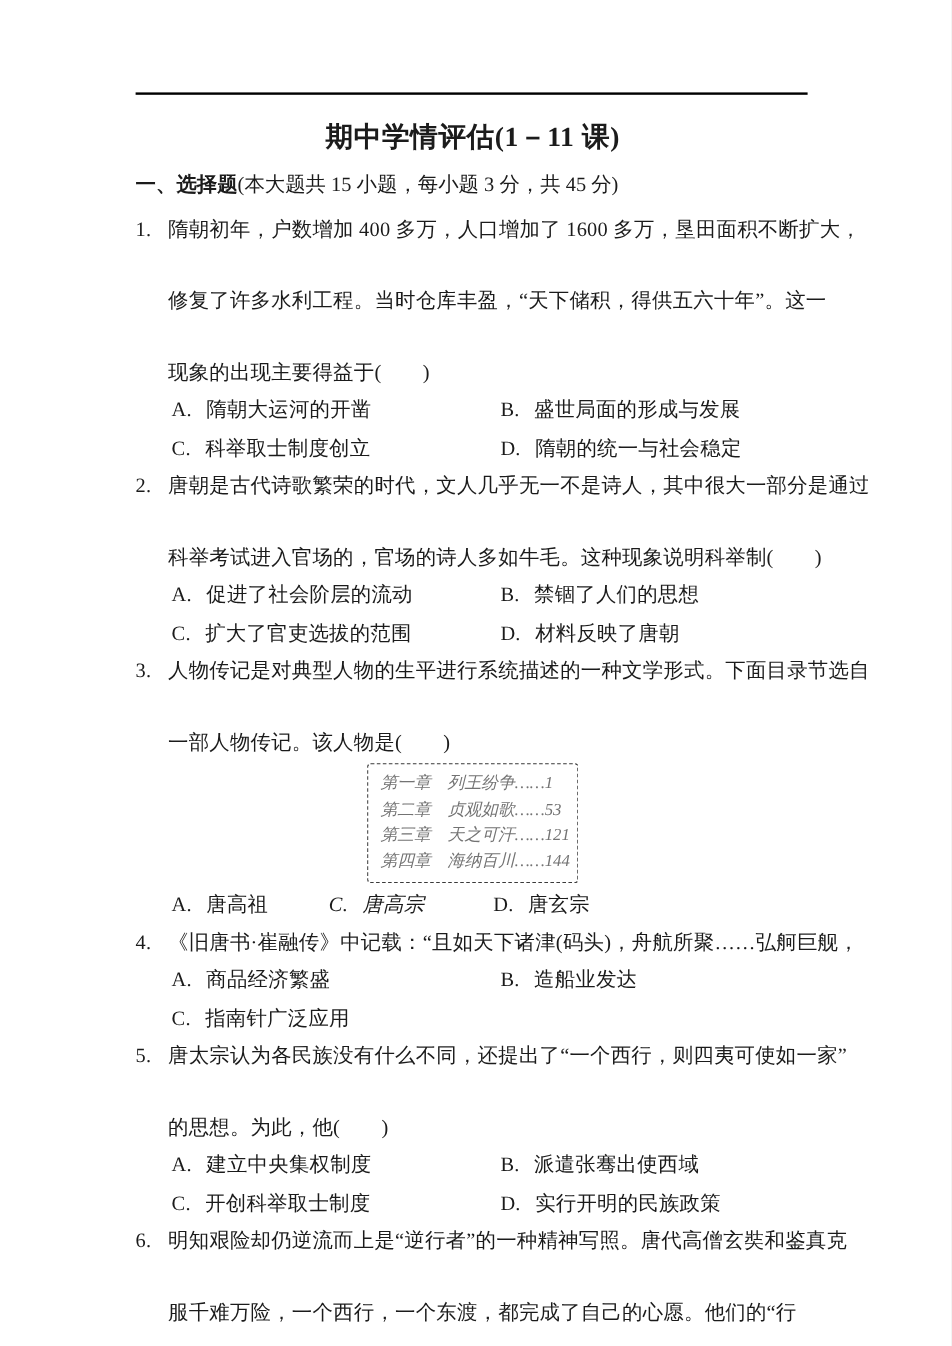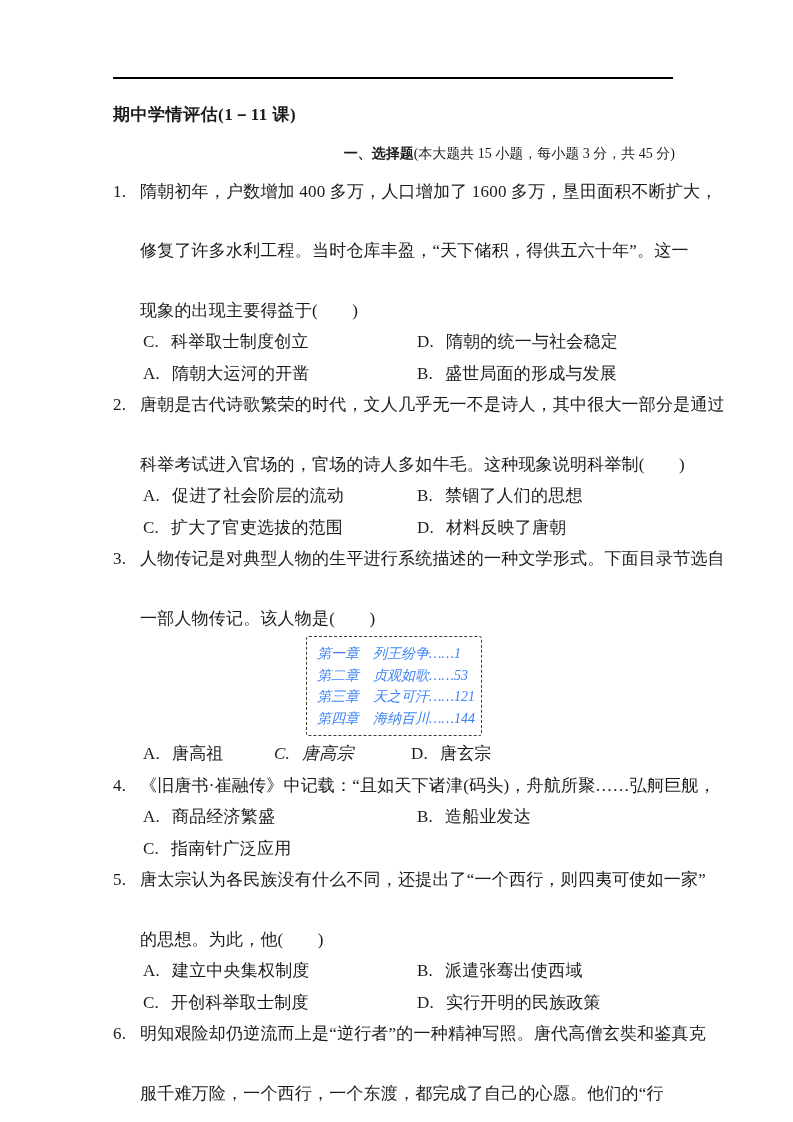--- a/index.html
+++ b/index.html
@@ -12,27 +12,27 @@
     color:#1b1b1b;
     overflow:hidden;
   }
   .rule {
     position:absolute; left:113px; top:77px; width:560px; height:0;
     border-top:2.5px solid #000;
   }
   .content { position:absolute; left:113px; top:88px; width:562px; }
   .title {
     margin:11px 0 0 0;
-    font-size:17px; font-weight:bold;
-    line-height:32px;
+    font-size:23px; font-weight:bold;
+    text-align:center; line-height:32px;
     letter-spacing:0.5px;
     white-space:nowrap;
   }
   .section-heading {
-    margin-top:7px; line-height:31.5px; font-size:14px; white-space:nowrap;text-align:right;
+    margin-top:7px; line-height:31.5px; font-size:17px; white-space:nowrap;
   }
   .section-heading .bold { font-weight:bold; }
   .questions { margin-top:6px; font-size:17px; }
   .question .line { line-height:31.5px; white-space:nowrap; letter-spacing:0.2px; }
   .line.first { display:flex; }
   .q-num { width:27px; flex:none; }
   .line.cont { padding-left:27px;margin-top:28px; }
   .opt-row { display:flex; padding-left:30px; line-height:31.5px; white-space:nowrap; }
   .opt { letter-spacing:0.2px; }
   .opt-half  { width:274px; flex:none; }
@@ -41,21 +41,21 @@
   .opt-c3 { width:137px; flex:none;font-style:italic; }
   .opt-last { flex:1; }
   .opt-label { margin-right:12px; }
   .figure-box {
     width:158px;
     margin:2px auto;
     border:1.5px dashed #3a3a3a;
     border-radius:3px;
     padding:6px 6px 6px 10px;
     font-size:14px; line-height:21.5px;
-    font-style:italic; color:#3b82f6;
+    font-style:italic; color:#737373;
     white-space:nowrap;
   }
 </style>
 </head>
 <body>
 
 <div class="page">
   <div class="rule"></div>
   <div class="content">
 
@@ -68,26 +68,26 @@
     <div class="questions">
 
       <div class="question">
         <div class="line first">
           <span class="q-num">1.</span>
           <span>隋朝初年，户数增加 400 多万，人口增加了 1600 多万，垦田面积不断扩大，</span>
         </div>
         <div class="line cont">修复了许多水利工程。当时仓库丰盈，“天下储积，得供五六十年”。这一</div>
         <div class="line cont">现象的出现主要得益于(　　)</div>
         <div class="opt-row">
+          <div class="opt opt-half"><span class="opt-label">A.</span><span>隋朝大运河的开凿</span></div>
+          <div class="opt opt-last"><span class="opt-label">B.</span><span>盛世局面的形成与发展</span></div>
+        </div>
+        <div class="opt-row">
           <div class="opt opt-half"><span class="opt-label">C.</span><span>科举取士制度创立</span></div>
           <div class="opt opt-last"><span class="opt-label">D.</span><span>隋朝的统一与社会稳定</span></div>
-        </div>
-        <div class="opt-row">
-          <div class="opt opt-half"><span class="opt-label">A.</span><span>隋朝大运河的开凿</span></div>
-          <div class="opt opt-last"><span class="opt-label">B.</span><span>盛世局面的形成与发展</span></div>
         </div>
       </div>
 
       <div class="question">
         <div class="line first">
           <span class="q-num">2.</span>
           <span>唐朝是古代诗歌繁荣的时代，文人几乎无一不是诗人，其中很大一部分是通过</span>
         </div>
         <div class="line cont">科举考试进入官场的，官场的诗人多如牛毛。这种现象说明科举制(　　)</div>
         <div class="opt-row">

